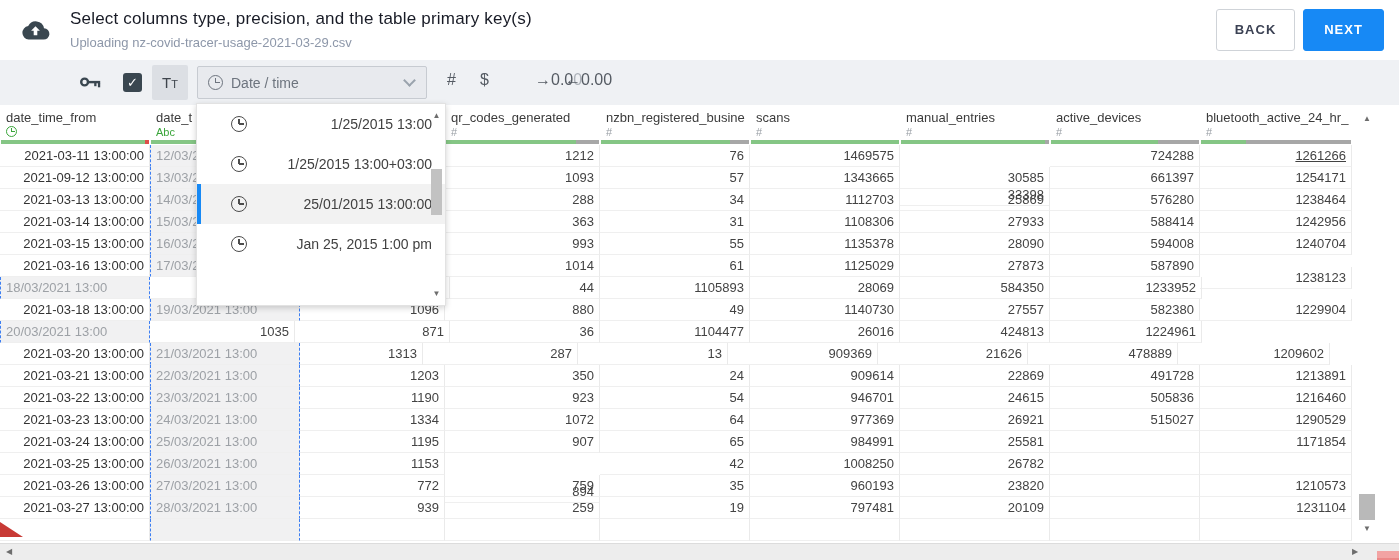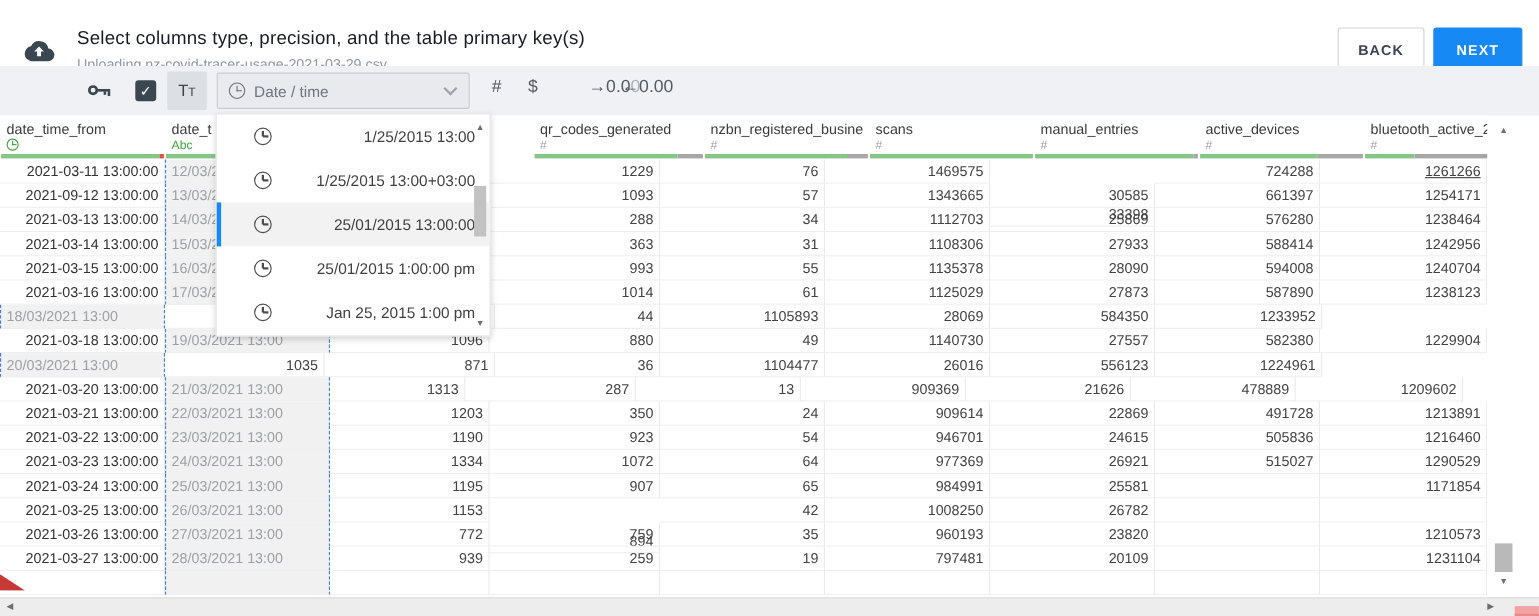--- a/index.html
+++ b/index.html
@@ -1,20 +1,20 @@
 <!DOCTYPE html>
 <html><head>
 <meta charset="utf-8">
 <style>
   * { margin:0; padding:0; box-sizing:border-box; }
   html,body { width:1399px; height:560px; font-family:"Liberation Sans", sans-serif; background:#fff; overflow:hidden; }
   .stage { position:relative; width:1399px; height:560px; overflow:hidden; }
 
   
-  .app-header { position:absolute; left:0; top:16px; width:1399px; height:60px; background:#fff; }
+  .app-header { position:absolute; left:0; top:0; width:1399px; height:60px; background:#fff; }
   .cloud-wrap { position:absolute; left:20px; top:18px; width:30px; height:26px; }
   .hdr-title { position:absolute; left:70px; top:9px; font-size:17px; color:#181b26; letter-spacing:.2px; }
   .hdr-sub { position:absolute; left:70px; top:35px; font-size:13px; color:#8d97a9; }
   .btn { position:absolute; top:9px; height:42px; border-radius:3px; font-size:13px; font-weight:bold; letter-spacing:1px; text-align:center; line-height:40px; cursor:pointer; }
   .btn-back { left:1216px; width:79px; background:#fff; border:1px solid #cfd3d8; color:#3c4254; }
   .btn-next { left:1303px; width:81px; background:#1789f5; border:1px solid #1789f5; color:#fff; }
 
   
   .toolbar { position:absolute; left:0; top:60px; width:1399px; height:45px; background:#eff1f4; }
   .key-icon { position:absolute; left:80px; top:13px; }
@@ -140,21 +140,21 @@
             <span style="width: 100%; background: rgb(133, 198, 133);"></span>
           </div>
         </div>
         <div class="hcell" style="width: 145px;">
           <div class="hname"></div>
           <div class="htype t-num">#</div>
           <div class="hbar">
             <span style="width: 100%; background: rgb(133, 198, 133);"></span>
           </div>
         </div>
-        <div class="hcell" style="width: 155px; margin-left: 40px;">
+        <div class="hcell" style="width: 155px;">
           <div class="hname">qr_codes_generated</div>
           <div class="htype t-num">#</div>
           <div class="hbar">
             <span style="width: 85%; background: rgb(133, 198, 133);"></span>
             <span style="width: 15%; background: rgb(167, 167, 167);"></span>
           </div>
         </div>
         <div class="hcell" style="width: 150px;">
           <div class="hname">nzbn_registered_busine</div>
           <div class="htype t-num">#</div>
@@ -193,21 +193,21 @@
             <span style="width: 30%; background: rgb(133, 198, 133);"></span>
             <span style="width: 70%; background: rgb(167, 167, 167);"></span>
           </div>
         </div>
       </div>
     <div class="g-body">
         <div class="grow">
           <div class="cell al-r c0" style="width: 150px;">2021-03-11 13:00:00</div>
           <div class="cell hl" style="width: 150px;">12/03/2021 13:00</div>
           <div class="cell al-r" style="width: 145px;"></div>
-          <div class="cell al-r" style="width: 155px;">1229</div>
+          <div class="cell al-r" style="width: 155px;">1212</div>
           <div class="cell al-r" style="width: 150px;">76</div>
           <div class="cell al-r" style="width: 150px;">1469575</div>
           <div class="cell al-r" style="width: 150px; margin-top: 39px;">33398</div>
           <div class="cell al-r" style="width: 150px;">724288</div>
           <div class="cell al-r" style="width: 152px; text-decoration: underline;">1261266</div>
         </div>
         <div class="grow">
           <div class="cell al-r c0" style="width: 150px;">2021-09-12 13:00:00</div>
           <div class="cell hl" style="width: 150px;">13/03/2021 13:00</div>
           <div class="cell al-r" style="width: 145px;"></div>
@@ -253,21 +253,21 @@
         </div>
         <div class="grow">
           <div class="cell al-r c0" style="width: 150px;">2021-03-16 13:00:00</div>
           <div class="cell hl" style="width: 150px;">17/03/2021 13:00</div>
           <div class="cell al-r" style="width: 145px;"></div>
           <div class="cell al-r" style="width: 155px;">1014</div>
           <div class="cell al-r" style="width: 150px;">61</div>
           <div class="cell al-r" style="width: 150px;">1125029</div>
           <div class="cell al-r" style="width: 150px;">27873</div>
           <div class="cell al-r" style="width: 150px;">587890</div>
-          <div class="cell al-r" style="width: 152px;">1238123</div>
+          <div class="cell al-r" style="width: 152px; margin-top: 12px;">1238123</div>
         </div>
         <div class="grow">
           <div class="cell hl" style="width: 150px;">18/03/2021 13:00</div>
           <div class="cell al-r" style="width: 145px;"></div>
           <div class="cell al-r" style="width: 155px;">868</div>
           <div class="cell al-r" style="width: 150px;">44</div>
           <div class="cell al-r" style="width: 150px;">1105893</div>
           <div class="cell al-r" style="width: 150px;">28069</div>
           <div class="cell al-r" style="width: 150px;">584350</div>
           <div class="cell al-r" style="width: 152px;">1233952</div>
@@ -283,21 +283,21 @@
           <div class="cell al-r" style="width: 150px;">582380</div>
           <div class="cell al-r" style="width: 152px;">1229904</div>
         </div>
         <div class="grow">
           <div class="cell hl" style="width: 150px;">20/03/2021 13:00</div>
           <div class="cell al-r" style="width: 145px;">1035</div>
           <div class="cell al-r" style="width: 155px;">871</div>
           <div class="cell al-r" style="width: 150px;">36</div>
           <div class="cell al-r" style="width: 150px;">1104477</div>
           <div class="cell al-r" style="width: 150px;">26016</div>
-          <div class="cell al-r" style="width: 150px;">556123</div>
+          <div class="cell al-r" style="width: 150px;">424813</div>
           <div class="cell al-r" style="width: 152px;">1224961</div>
         </div>
         <div class="grow">
           <div class="cell al-r c0" style="width: 150px;">2021-03-20 13:00:00</div>
           <div class="cell hl" style="width: 150px;">21/03/2021 13:00</div>
           <div class="cell al-r" style="width: 123px;">1313</div>
           <div class="cell al-r" style="width: 155px;">287</div>
           <div class="cell al-r" style="width: 150px;">13</div>
           <div class="cell al-r" style="width: 150px;">909369</div>
           <div class="cell al-r" style="width: 150px;">21626</div>
@@ -410,24 +410,20 @@
         <div class="dd-item">
           <span class="clock c16"></span>
           <span class="dd-label">1/25/2015 13:00+03:00</span>
         </div>
         <div class="dd-item sel">
           <span class="clock c16"></span>
           <span class="dd-label">25/01/2015 13:00:00</span>
         </div>
         <div class="dd-item">
           <span class="clock c16"></span>
-          <span class="dd-label">25/01/2015 1:00:00 pm</span>
-        </div>
-        <div class="dd-item">
-          <span class="clock c16"></span>
           <span class="dd-label">Jan 25, 2015 1:00 pm</span>
         </div>
       </div>
     <div class="dd-scroll">
       <div class="arr up">▲</div>
       <div class="dd-thumb"></div>
       <div class="arr dn">▼</div>
     </div>
   </div>
 

